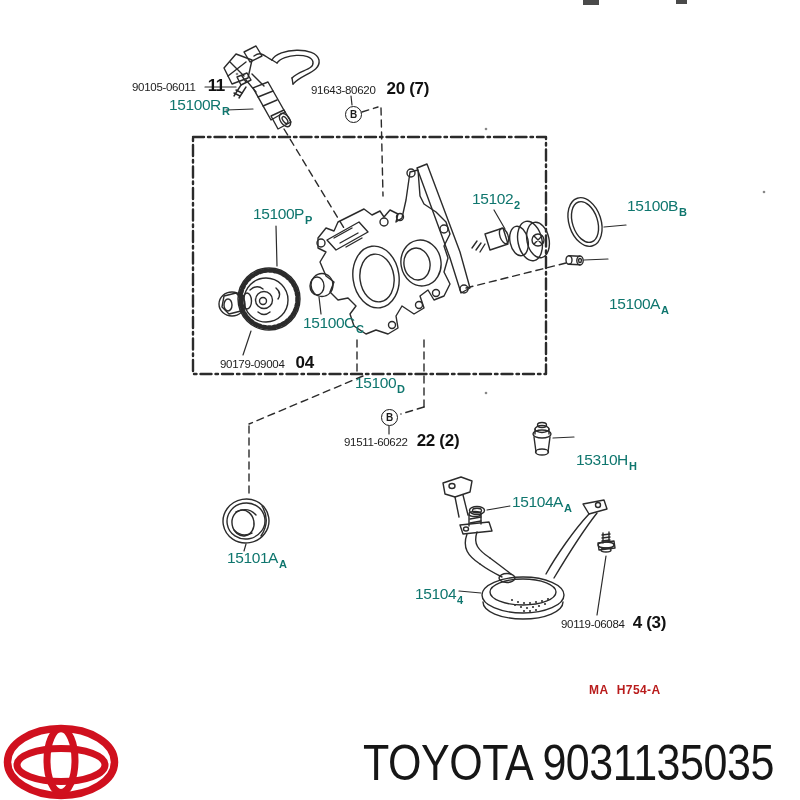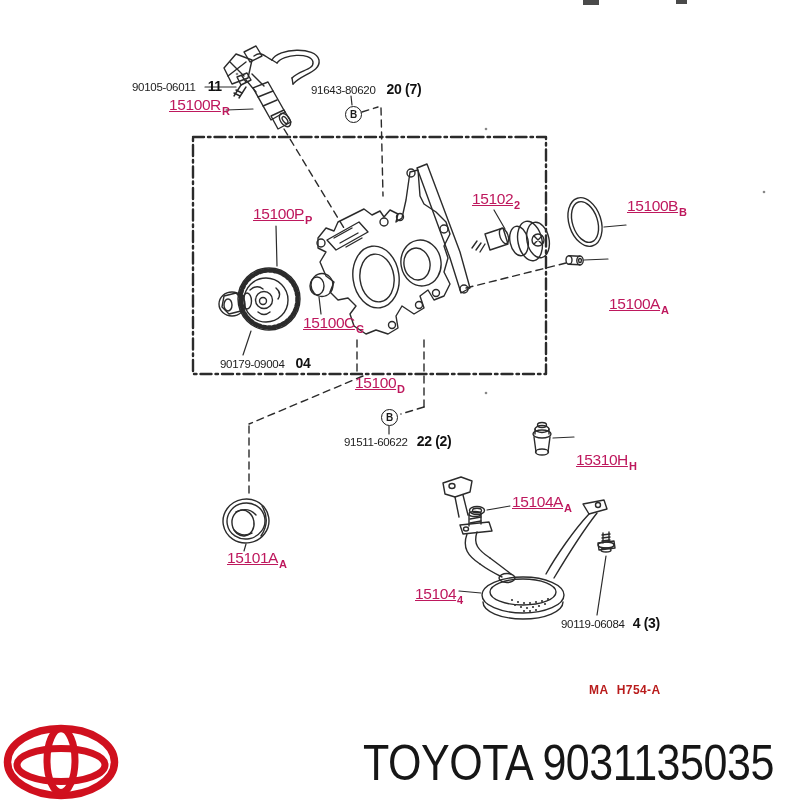--- a/index.html
+++ b/index.html
@@ -6,28 +6,28 @@
   body{
     width:800px;height:800px;position:relative;overflow:hidden;
     background:#ffffff;
     font-family:"Liberation Sans", sans-serif;
     color:#1b1b1b;
   }
   .stage{position:absolute;inset:0;}
   svg.art{position:absolute;left:0;top:0;}
   .lbl{
     position:absolute;font-size:15.5px;line-height:15px;letter-spacing:-0.4px;
-    color:#be185d;white-space:nowrap;text-decoration:underline;
+    color:#0f766e;white-space:nowrap;
   }
   .lbl .sub{font-size:11px;font-weight:bold;position:relative;top:4.5px;margin-left:1px;}
   .pnrow{
     position:absolute;font-size:11.5px;line-height:12px;letter-spacing:-0.3px;
     color:#1d1d1d;white-space:nowrap;
   }
-  .pnrow .qty{font-weight:bold;font-size:14px;color:#111;}
+  .pnrow .qty{font-weight:bold;font-size:17px;color:#111;}
   .bsym{
     position:absolute;width:15px;height:15px;border:1.7px solid #1b1b1b;border-radius:50%;
     display:flex;align-items:center;justify-content:center;
     font-size:10px;font-weight:bold;color:#1b1b1b;background:#fff;
   }
   .refcode{
     position:absolute;left:589px;top:683px;
     font-size:12px;font-weight:bold;letter-spacing:0.4px;word-spacing:5px;color:#b91c1c;
   }
   .brandline{

